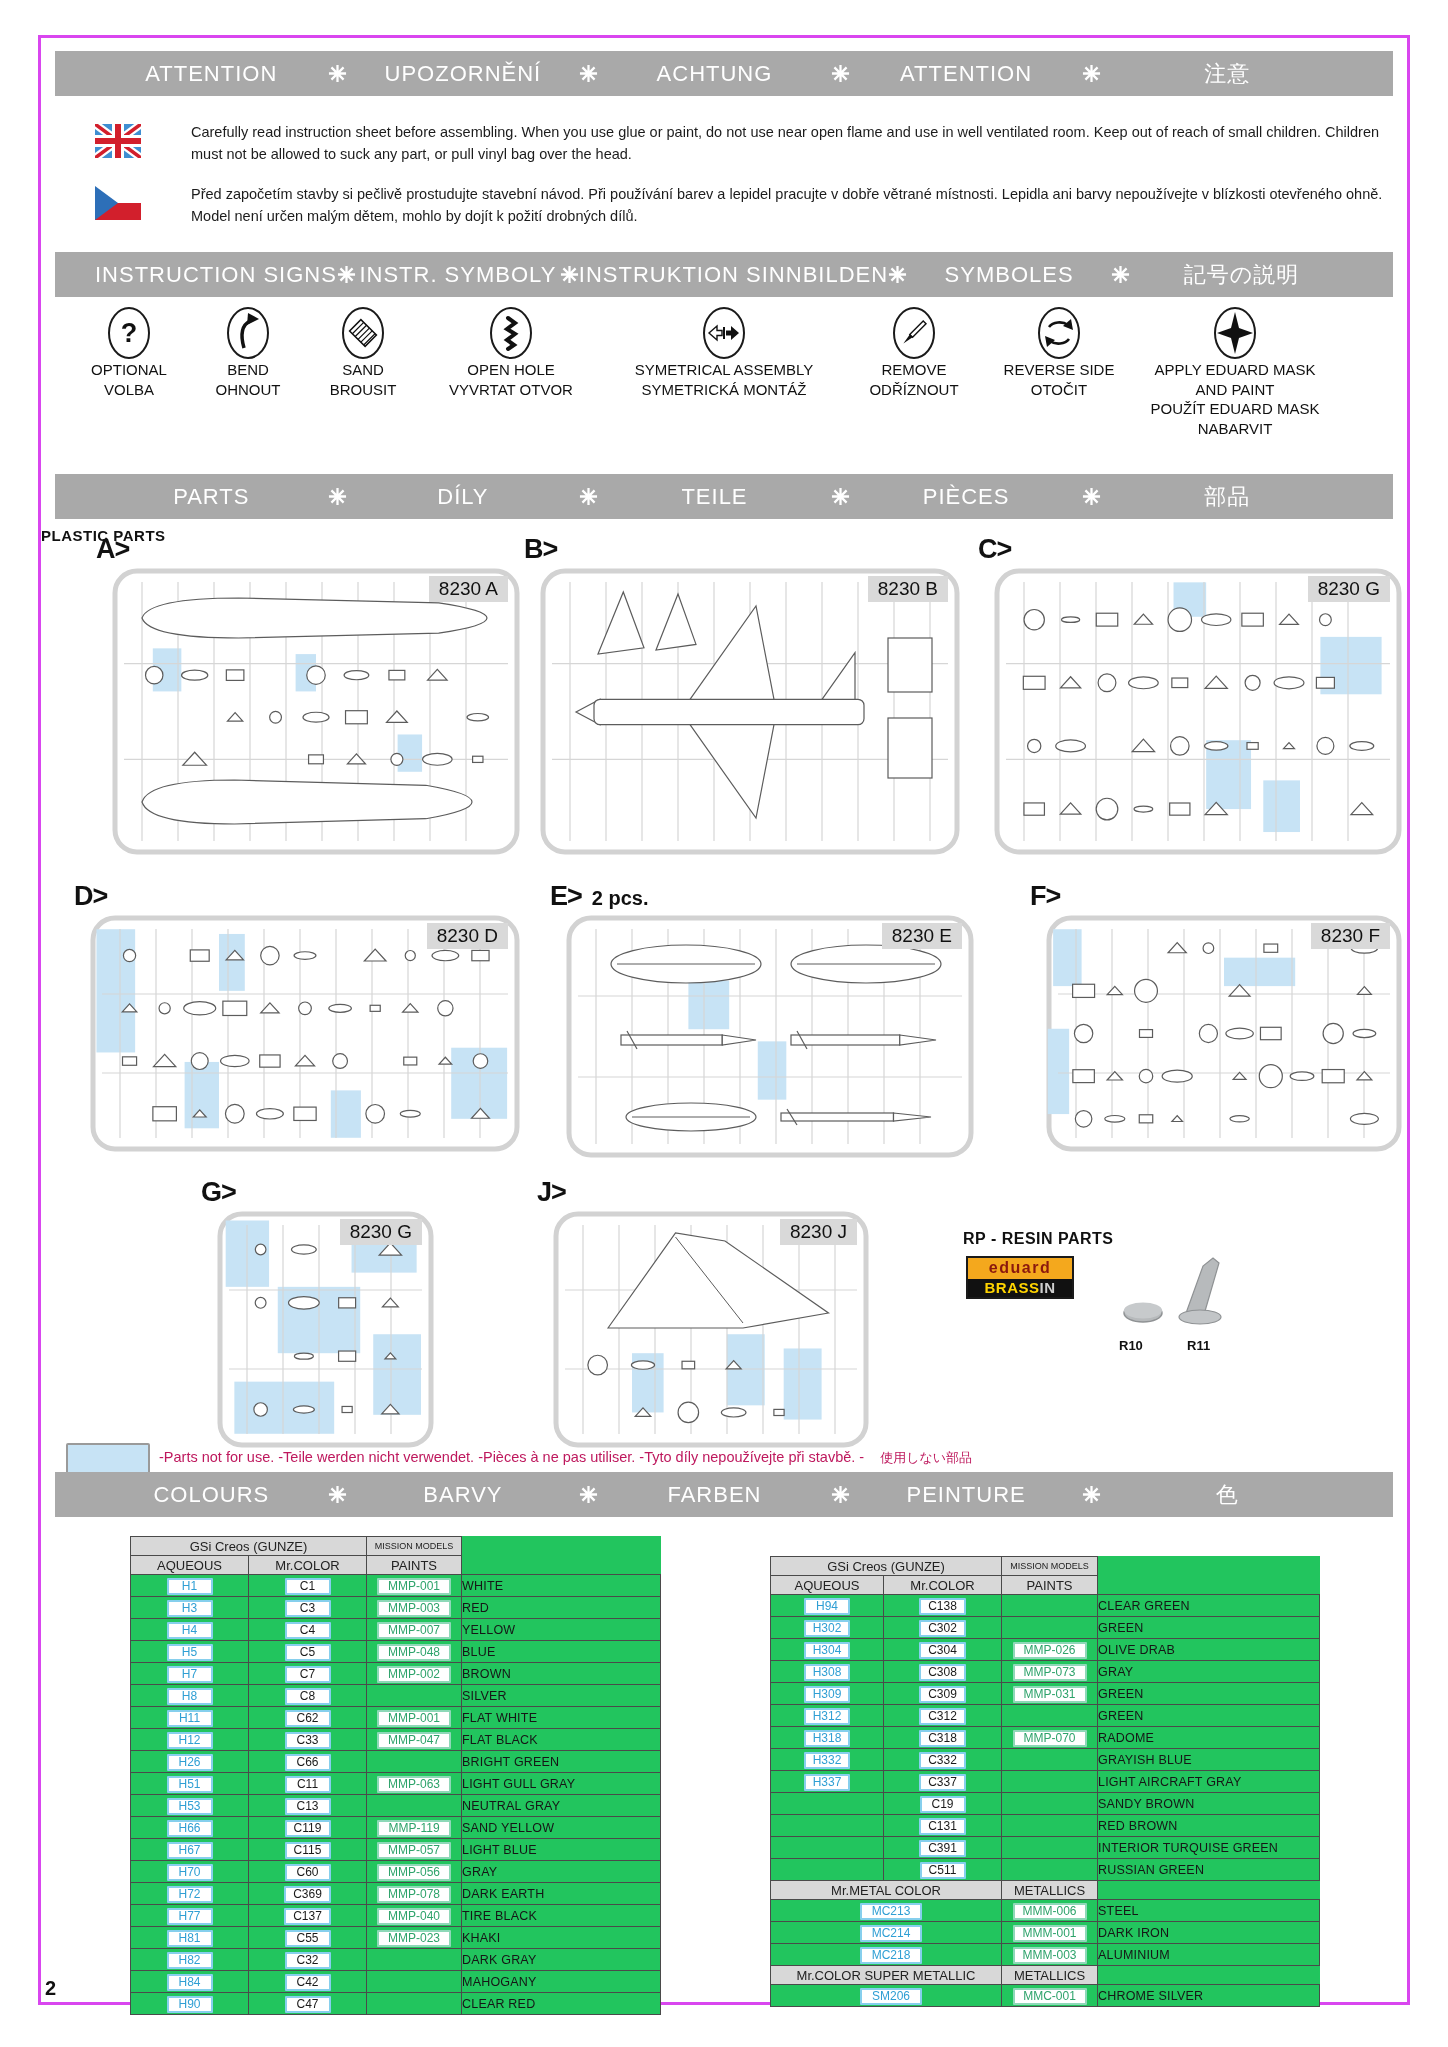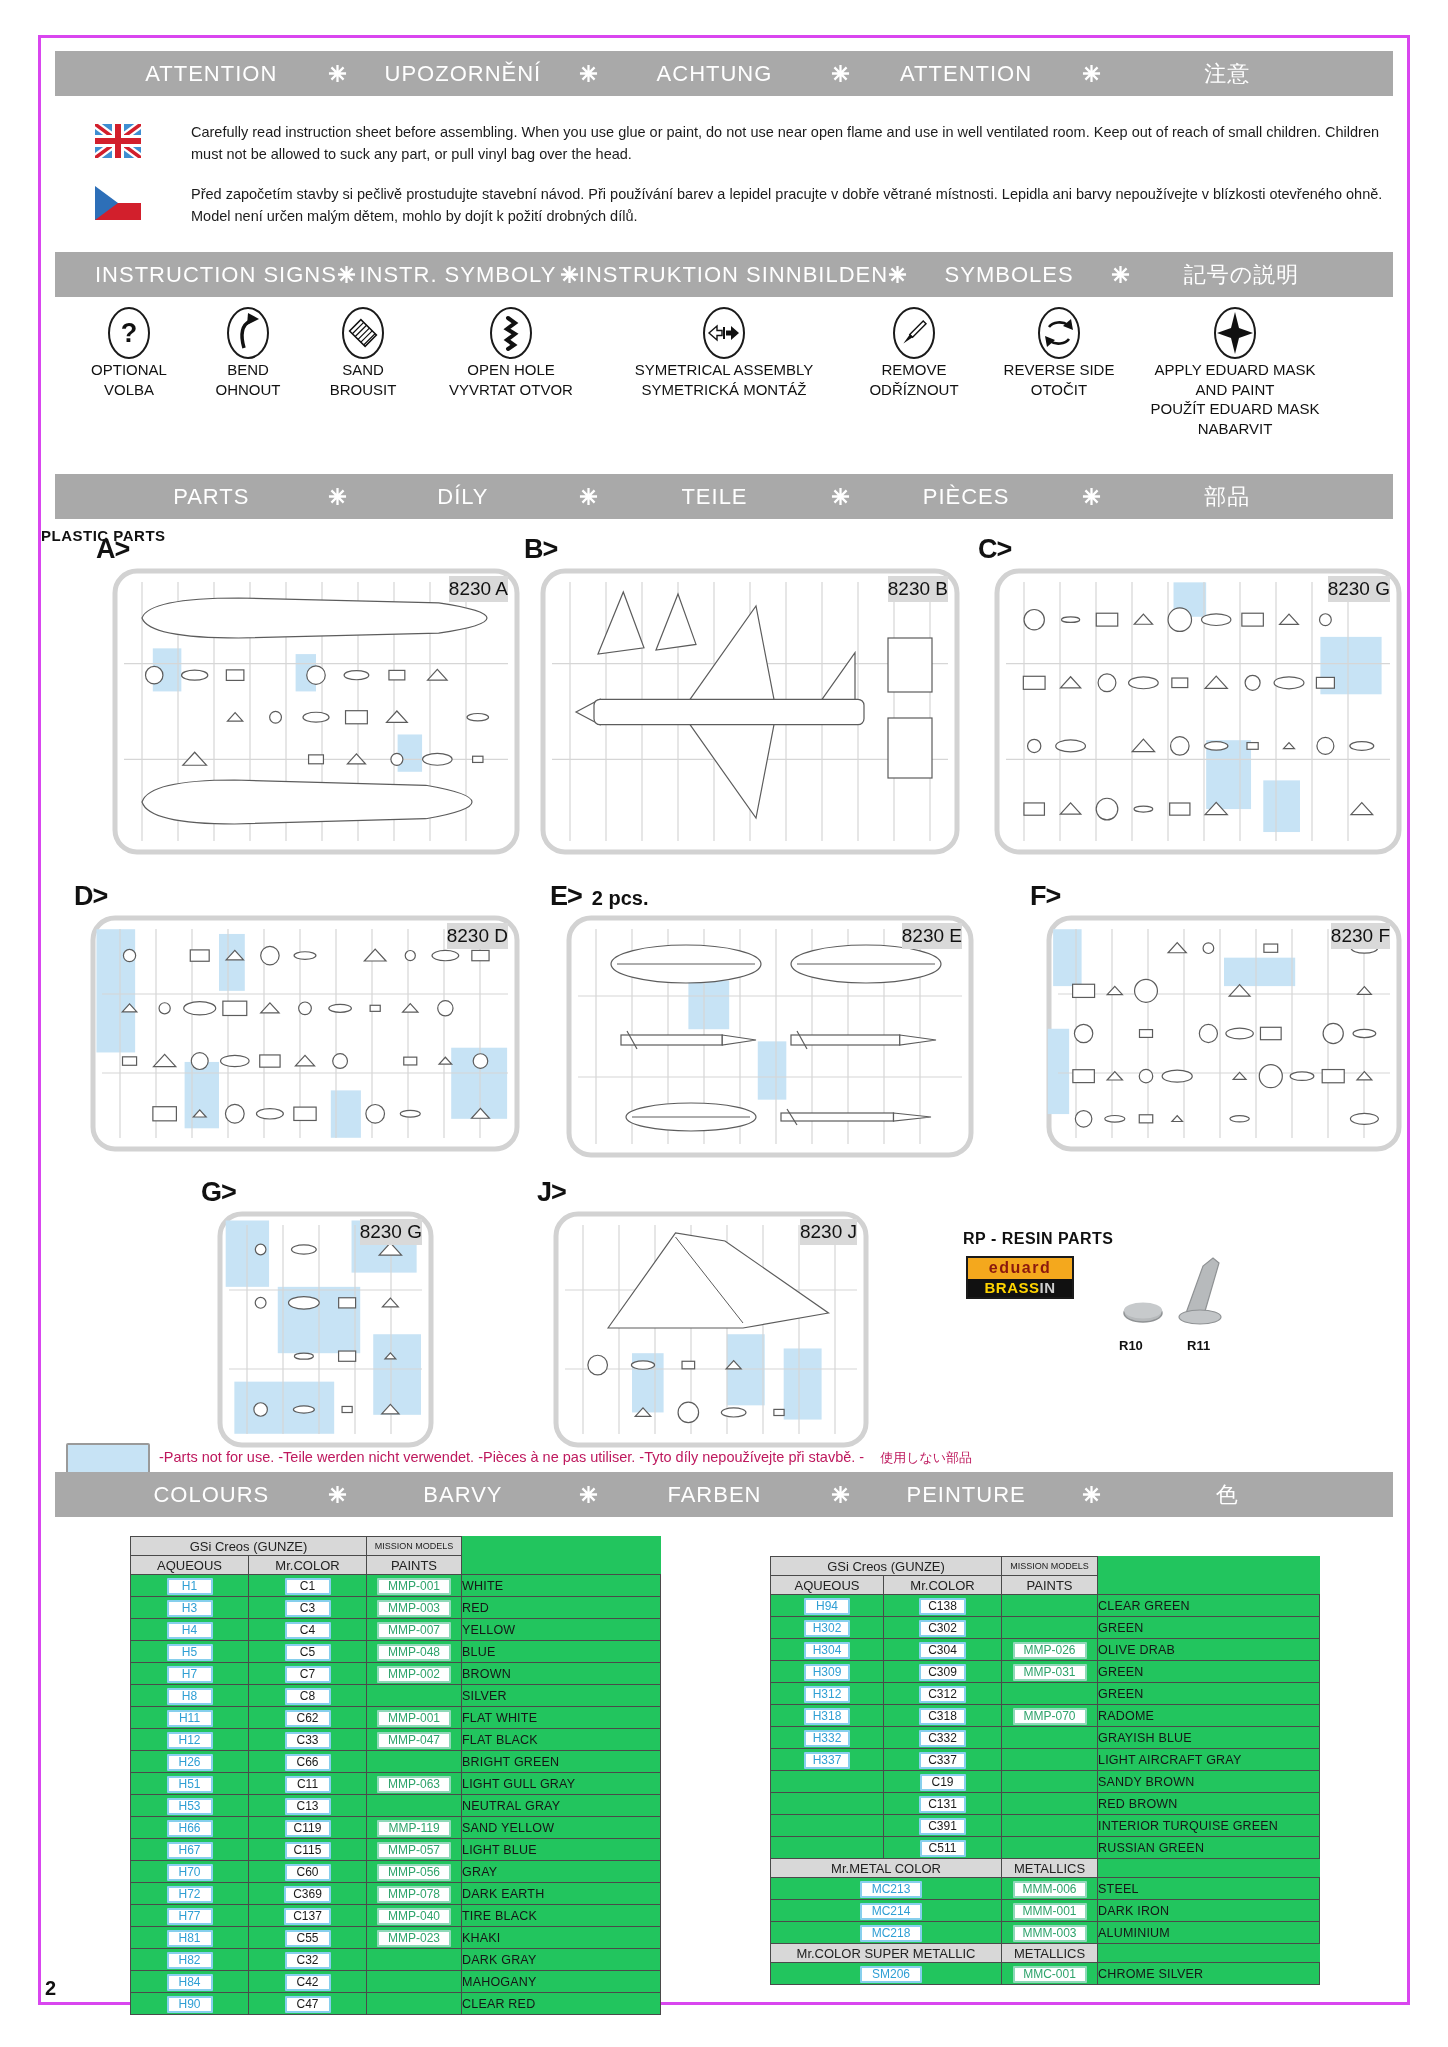--- a/index.html
+++ b/index.html
@@ -18,21 +18,21 @@
 
   .symbol{position:absolute;top:268px;text-align:center;}
   .symbol svg.oval{display:block;margin:0 auto;}
   .symbol-label{font-size:15px;line-height:1.3;white-space:pre-line;color:#111;}
 
   .plastic-title{position:absolute;left:0;top:489px;width:100%;text-align:left;font-size:15px;font-weight:bold;letter-spacing:.5px;}
 
   .panel{position:absolute;}
   .panel-label{position:absolute;left:-16px;top:-34px;font-size:27px;font-weight:bold;letter-spacing:-1px;white-space:nowrap;}
   .panel-label .pcs{font-size:20px;letter-spacing:0;margin-left:10px;}
-  .panel-code{position:absolute;top:8px;right:12px;background:#d9d9d9;color:#111;font-size:19px;padding:2px 0;z-index:3;}
+  .panel-code{position:absolute;top:8px;right:12px;background:#d9d9d9;color:#111;font-size:19px;padding:2px 10px;z-index:3;}
   .sprue-art{position:absolute;left:0;top:0;}
 
   .rp-title{position:absolute;left:922px;top:1192px;font-size:16px;font-weight:bold;letter-spacing:.5px;}
   .brassin{position:absolute;left:925px;top:1218px;width:104px;border:2px solid #1a1a1a;}
   .brassin-top{background:#f4a81d;color:#8a180e;text-align:center;font-size:16px;font-weight:bold;letter-spacing:1.5px;padding:1px 0 0;height:20px;}
   .brassin-bottom{background:#111;text-align:center;font-size:15px;font-weight:bold;height:18px;line-height:18px;letter-spacing:.5px;}
   .brassin-bottom .brass{color:#ffd400;}
   .brassin-bottom .in{color:#cfcfcf;}
   .resin-part{position:absolute;}
   .resin-label{position:absolute;font-size:13px;font-weight:bold;width:60px;text-align:left;}
@@ -874,20 +874,26 @@
           <td class="name-cell">GREEN</td>
         </tr>
 
         <tr>
           <td class="code-cell"><span class="chip h">H304</span></td>
           <td class="code-cell"><span class="chip c">C304</span></td>
           <td class="code-cell"><span class="chip g">MMP-026</span></td>
           <td class="name-cell">OLIVE DRAB</td>
         </tr>
 
+        <tr>
+          <td class="code-cell"><span class="chip h">H308</span></td>
+          <td class="code-cell"><span class="chip c">C308</span></td>
+          <td class="code-cell"><span class="chip g">MMP-073</span></td>
+          <td class="name-cell">GRAY</td>
+        </tr>
 
         <tr>
           <td class="code-cell"><span class="chip h">H309</span></td>
           <td class="code-cell"><span class="chip c">C309</span></td>
           <td class="code-cell"><span class="chip g">MMP-031</span></td>
           <td class="name-cell">GREEN</td>
         </tr>
 
         <tr>
           <td class="code-cell"><span class="chip h">H312</span></td>

